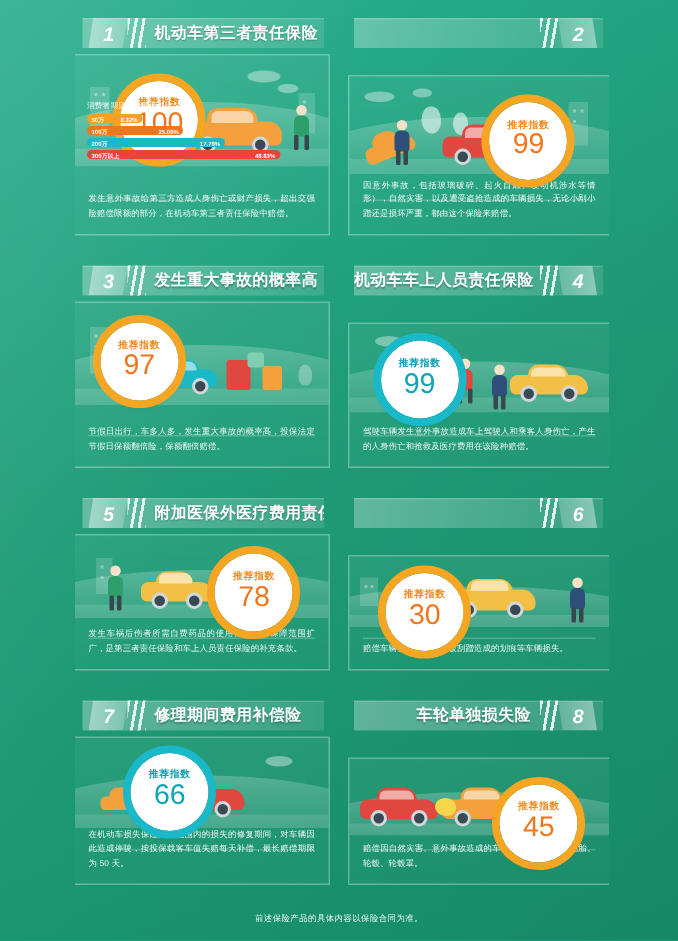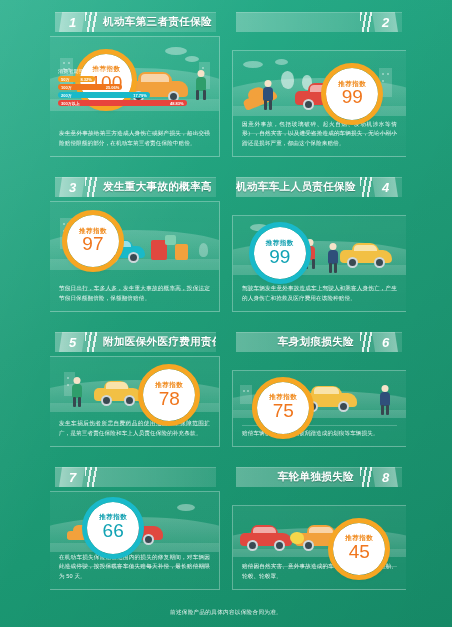--- a/index.html
+++ b/index.html
@@ -390,21 +390,20 @@
         </div>
         <div class="divider" style="bottom:20px;"></div>
         <div class="desc">发生车祸后伤者所需自费药品的使用范围广，保障范围扩广，是第三者责任保险和车上人员责任保险的补充条款。</div>
       </div>
     </div>
 
     <div class="panel right">
       <div class="ribbon">
         <span class="num-badge">6</span>
         <span class="slashes"></span>
-        <span class="ribbon-title">车身划痕损失险</span>
       </div>
       <div class="card">
         <div class="stage">
           <div class="hill"></div>
           <div class="bldg" style="left:4%;width:12px;height:40%;">
               <i style="left:3px;top:5px"></i>
               <i style="left:7px;top:5px"></i>
             </div>
           <div class="bldg" style="left:16%;width:9px;height:26%;"></div>
           <div class="road"></div>
@@ -417,31 +416,32 @@
           </div>
           <div class="person" style="right:8%;bottom:14%;width:14px;height:26px;">
             <div class="head" style="background:#f6e2c8;"></div>
             <div class="torso" style="background:#2f4f7a;"></div>
             <div class="leg l"></div>
               <div class="leg r"></div>
           </div>
         </div>
         <div class="score" style="left:14%;top:14%;">
           <span class="score-label">推荐指数</span>
-          <span class="score-value">75</span>
+          <span class="score-value">30</span>
         </div>
         <div class="divider" style="bottom:20px;"></div>
         <div class="desc">赔偿车辆被恶意划伤或被刮蹭造成的划痕等车辆损失。</div>
       </div>
     </div>
 
     <div class="panel left">
       <div class="ribbon">
         <span class="num-badge">7</span>
         <span class="slashes"></span>
+        <span class="ribbon-title">修理期间费用补偿险</span>
       </div>
       <div class="card">
         <div class="stage">
           <span class="sky-cloud" style="right:14%;top:20%;width:18px;height:7px;"></span>
           <div class="hill"></div>
           <div class="road"></div>
           <div class="car" style="left:30%;bottom:12%;width:62px;height:26px;">
             <div class="body" style="background:#e0483f;"></div>
             <div class="roof" style="background:#e0483f;left:8%;width:34%;"></div>
             <div class="win" style="left:11%;width:28%;"></div>

